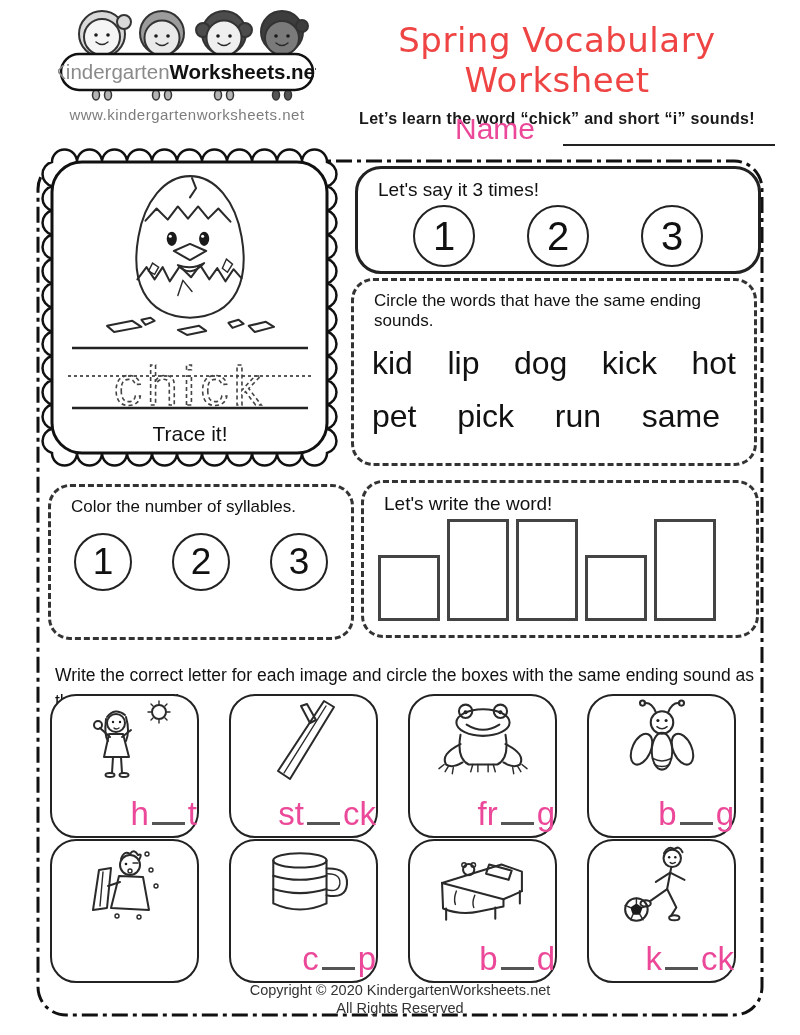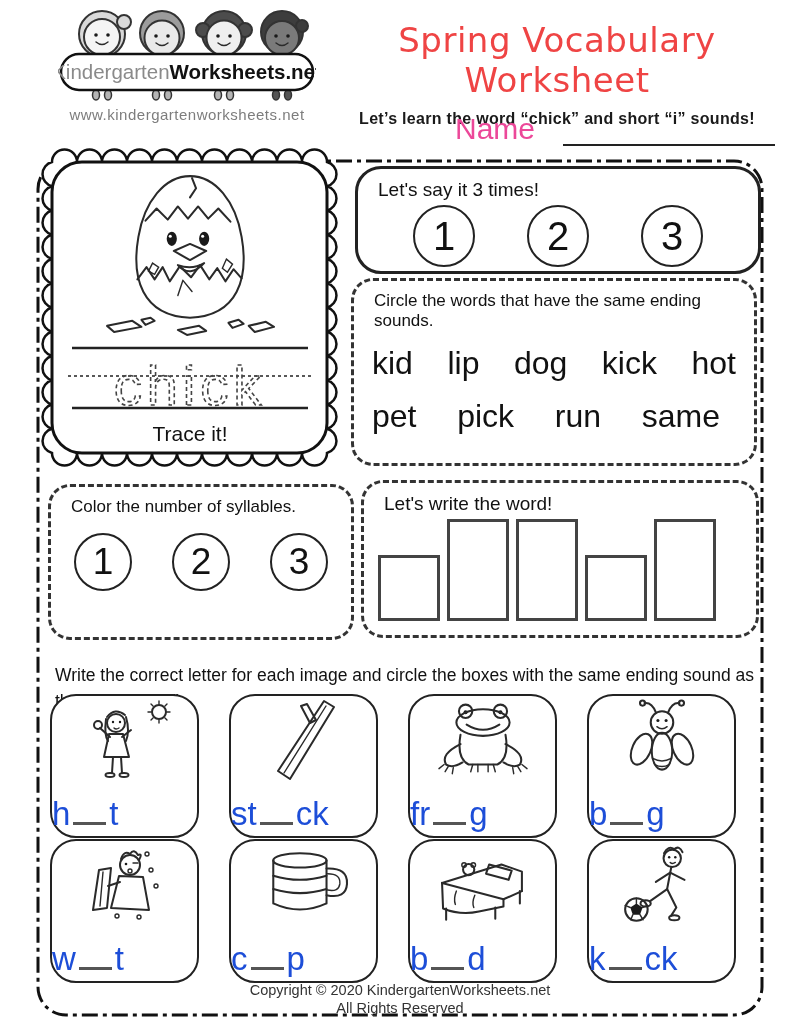--- a/index.html
+++ b/index.html
@@ -50,21 +50,21 @@
   .letter-boxes{display:flex;align-items:flex-end;gap:7px;margin:0 0 0 14px;height:104px;margin-top:2px;}
   .lbox{border:3px solid #444;background:#fff;width:62px;box-sizing:border-box;}
   .lbox.short{height:66px;}
   .lbox.tall{height:102px;}
 
   .section-instruction{left:55px;top:644px;width:702px;font-size:17.5px;line-height:1.5;color:#111;}
 
   .card{position:absolute;width:145px;height:140px;border:2.6px solid #222;border-radius:26px;
         background:#fff;}
   .card-art{position:absolute;top:3px;left:50%;transform:translateX(-50%);}
-  .card-word{position:absolute;bottom:6px;width:100%;text-align:left;font-size:33px;line-height:1;color:#1d4ed8;}
+  .card-word{position:absolute;bottom:6px;width:100%;text-align:right;font-size:33px;line-height:1;color:#ec4899;}
   .blank{display:inline-block;width:33px;border-bottom:3px solid #555;margin:0 3px;}
 
   .footer{left:0;top:981px;width:800px;text-align:center;font-size:14.5px;color:#333;line-height:1.25;}
 
   .ink{stroke:#2a2a2a;stroke-width:2;fill:none;stroke-linecap:round;stroke-linejoin:round;}
   .ink-thin{stroke:#2a2a2a;stroke-width:1.4;fill:none;stroke-linecap:round;}
   .fillink{fill:#1a1a1a;stroke:none;}
 </style>
 </head>
 <body>
@@ -304,21 +304,20 @@
       <path class="ink" d="M48,32 L72,33 L78,66 L40,64 Z"></path>
       <path class="ink" d="M49,38 L37,42"></path>
       <g class="ink-thin">
         <circle cx="80" cy="26" r="2"></circle>
           <circle cx="85" cy="42" r="2"></circle>
           <circle cx="76" cy="10" r="2"></circle>
         <circle cx="46" cy="72" r="2"></circle>
           <circle cx="68" cy="73" r="2"></circle>
       </g>
     </svg>
-    <div class="card-word"><span>w</span><span class="blank"></span><span>t</span></div>
   </div>
 
   <div class="card" style="left:229px;top:839px;">
     <svg class="card-art" width="104" height="86" viewBox="0 0 100 84">
       <ellipse cx="46" cy="16" rx="26" ry="7" class="ink"></ellipse>
       <path class="ink" d="M20,16 V58 M72,16 V58 M20,58 Q46,70 72,58"></path>
       <path class="ink" d="M20,31 Q46,39 72,31 M20,44 Q46,52 72,44"></path>
       <path class="ink" d="M72,24 Q93,23 92,39 Q91,54 72,50"></path>
       <path class="ink-thin" d="M73,29 Q86,29 85,39 Q84,47 73,45"></path>
     </svg>

